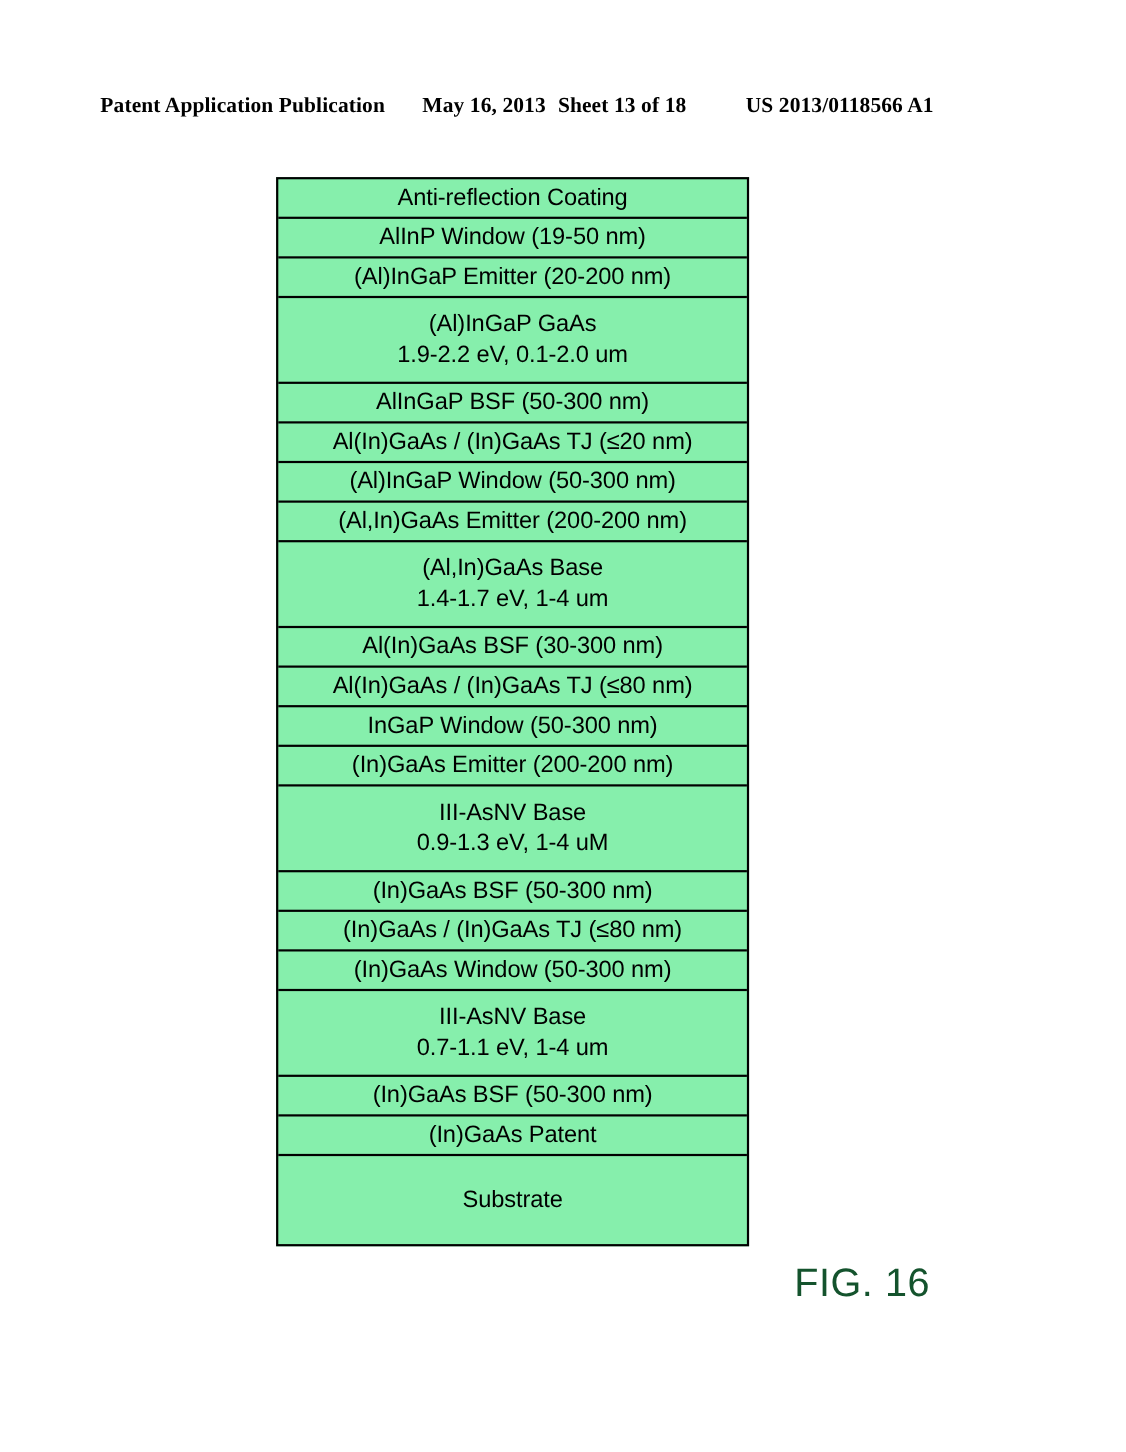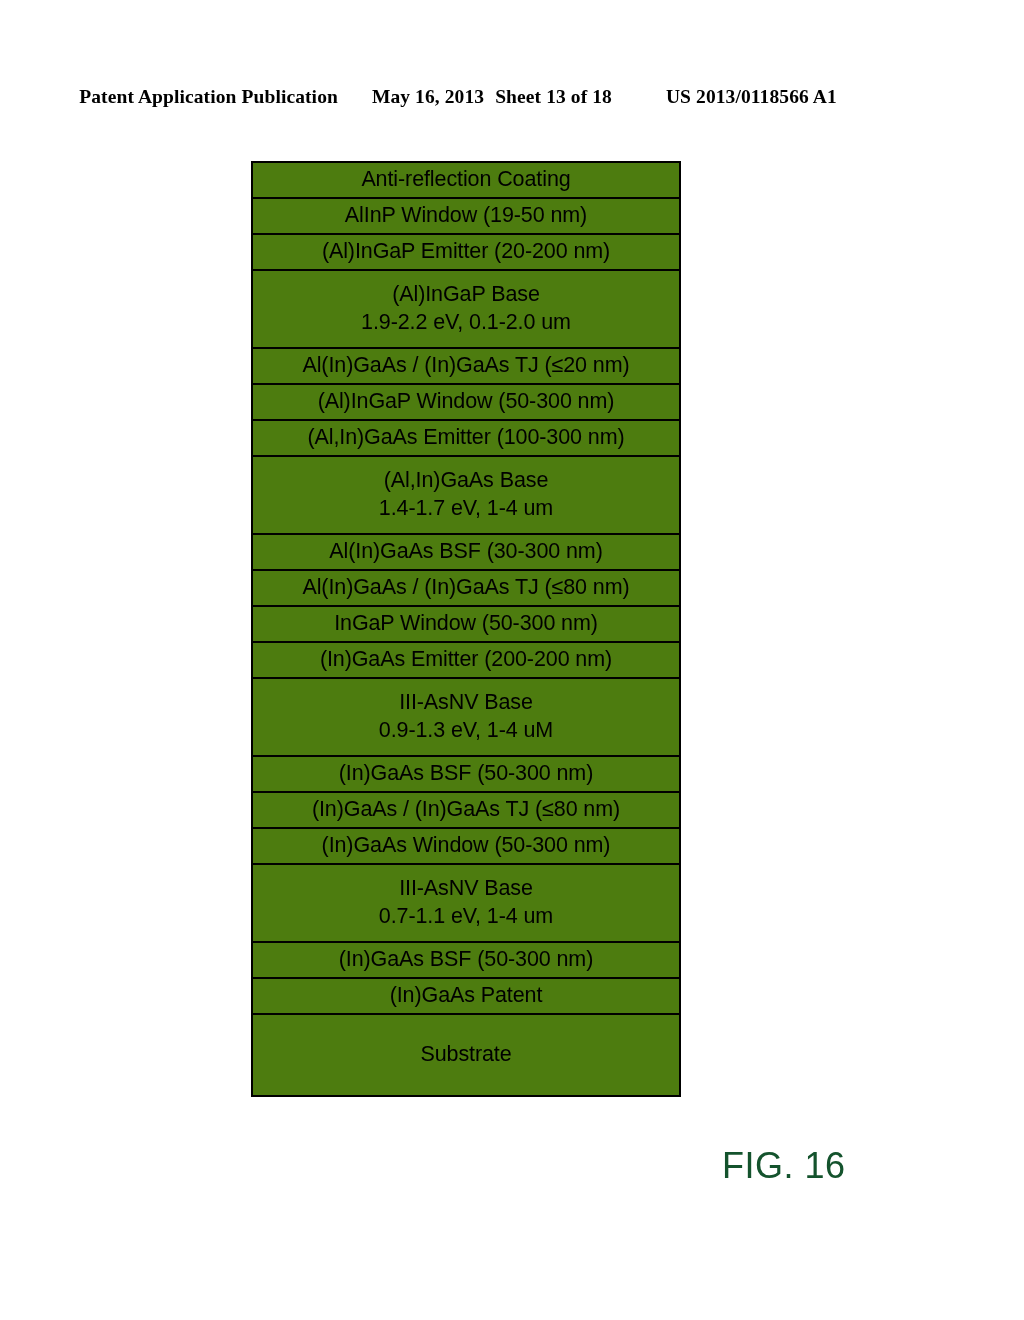--- a/index.html
+++ b/index.html
@@ -12,21 +12,21 @@
     background: #ffffff;
     font-family: "Liberation Sans", sans-serif;
     color: #000000;
     position: relative;
     overflow: hidden;
   }
 
   
   #patent-header {
     position: absolute;
-    left: 0;
+    left: 12px;
     top: 86px;
     width: 916px;
     height: 26px;
     display: flex;
     justify-content: center;
     align-items: baseline;
     font-family: "Liberation Serif", serif;
     font-weight: bold;
     font-size: 19.5px;
     letter-spacing: 0.1px;
@@ -38,21 +38,21 @@
   #patent-header .hdr-number   { }
 
   
   #layer-stack {
     position: absolute;
     left: 251px;
     top: 161px;
     width: 430px;
     border: 2px solid #000000;
     box-sizing: border-box;
-    background: #4d7c0f;
+    background: #86efac;
   }
 
   .layer-row {
     box-sizing: border-box;
     border-bottom: 2px solid #000000;
     display: flex;
     flex-direction: column;
     align-items: center;
     justify-content: center;
     text-align: center;
@@ -110,31 +110,34 @@
     <div class="layer-row single">
       <span class="layer-line">Anti-reflection Coating</span>
     </div>
     <div class="layer-row single">
       <span class="layer-line">AlInP Window (19-50 nm)</span>
     </div>
     <div class="layer-row single">
       <span class="layer-line">(Al)InGaP Emitter (20-200 nm)</span>
     </div>
     <div class="layer-row double">
-      <span class="layer-line">(Al)InGaP Base</span>
+      <span class="layer-line">(Al)InGaP GaAs</span>
       <span class="layer-line">1.9-2.2 eV, 0.1-2.0 um</span>
+    </div>
+    <div class="layer-row single">
+      <span class="layer-line">AlInGaP BSF (50-300 nm)</span>
     </div>
     <div class="layer-row single">
       <span class="layer-line">Al(In)GaAs / (In)GaAs TJ (≤20 nm)</span>
     </div>
     <div class="layer-row single">
       <span class="layer-line">(Al)InGaP Window (50-300 nm)</span>
     </div>
     <div class="layer-row single">
-      <span class="layer-line">(Al,In)GaAs Emitter (100-300 nm)</span>
+      <span class="layer-line">(Al,In)GaAs Emitter (200-200 nm)</span>
     </div>
     <div class="layer-row double">
       <span class="layer-line">(Al,In)GaAs Base</span>
       <span class="layer-line">1.4-1.7 eV, 1-4 um</span>
     </div>
     <div class="layer-row single">
       <span class="layer-line">Al(In)GaAs BSF (30-300 nm)</span>
     </div>
     <div class="layer-row single">
       <span class="layer-line">Al(In)GaAs / (In)GaAs TJ (≤80 nm)</span>

